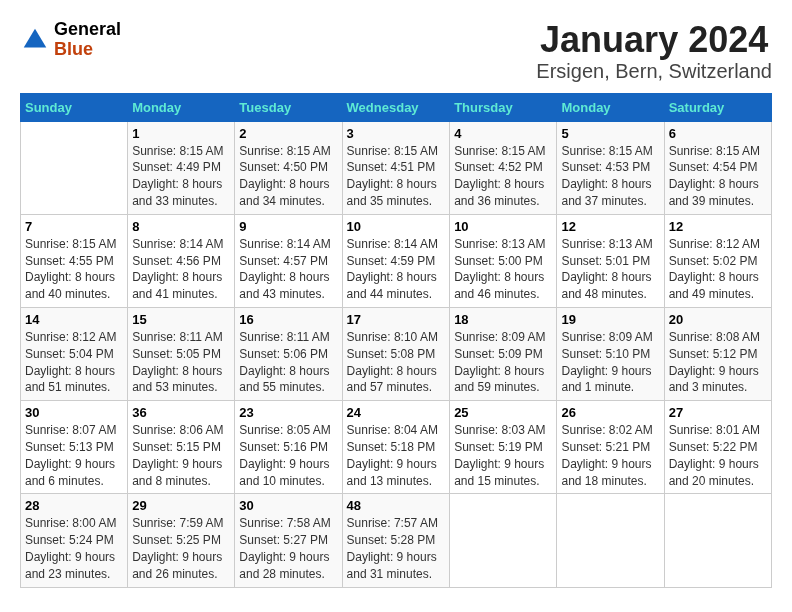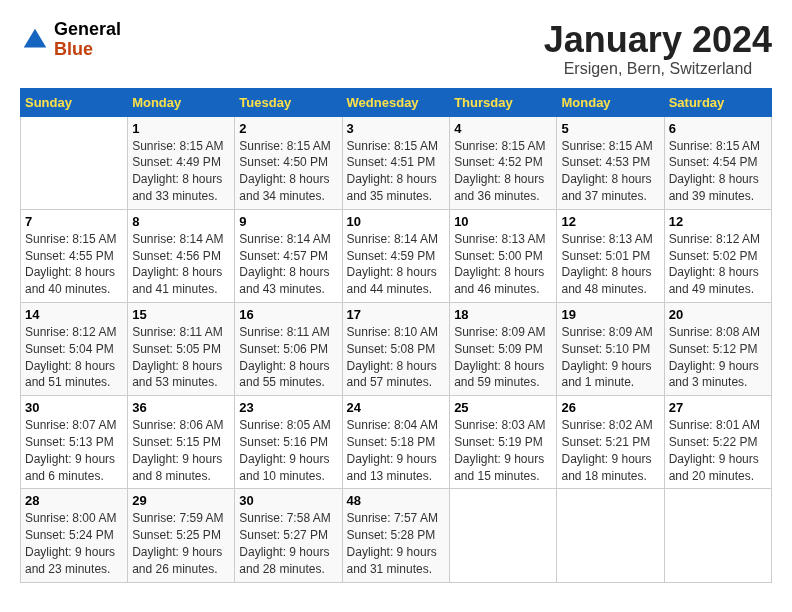--- a/index.html
+++ b/index.html
@@ -36,31 +36,31 @@
       text-align: center;
       margin-left: 45px;
     }
     .month-title {
       font-size: 36px;
       font-weight: bold;
       color: #222;
       line-height: 1.1;
     }
     .location {
-      font-size: 16px;
+      font-size: 20px;
       color: #444;
     }
     table {
       width: 100%;
       border-collapse: collapse;
       font-size: 11px;
     }
     thead tr th {
       background-color: #1565c0;
-      color: #fde047;
+      color: #5eead4;
       padding: 6px 4px;
       text-align: left;
       font-size: 13px;
       font-weight: bold;
       border: 1px solid #1565c0;
     }
     tbody tr td {
       border: 1px solid #ccc;
       vertical-align: top;
       padding: 4px;

